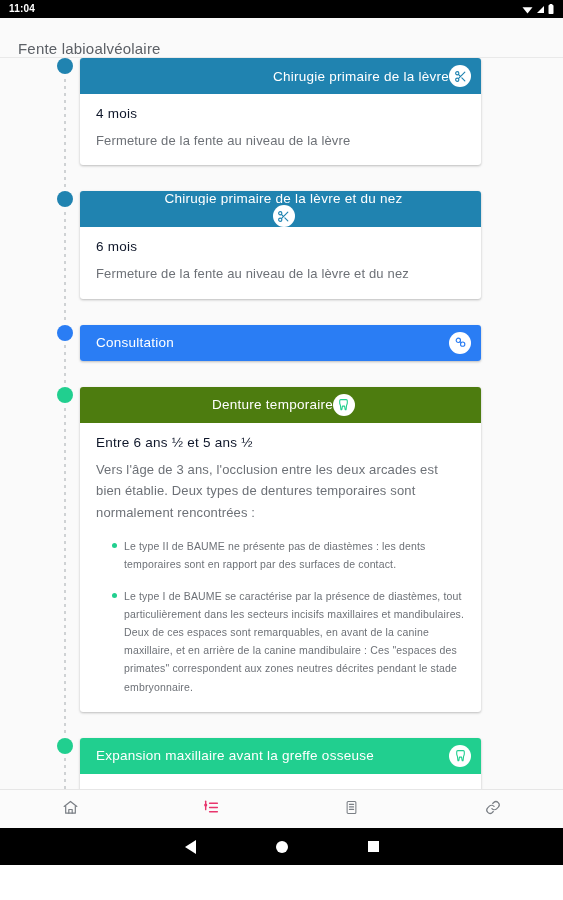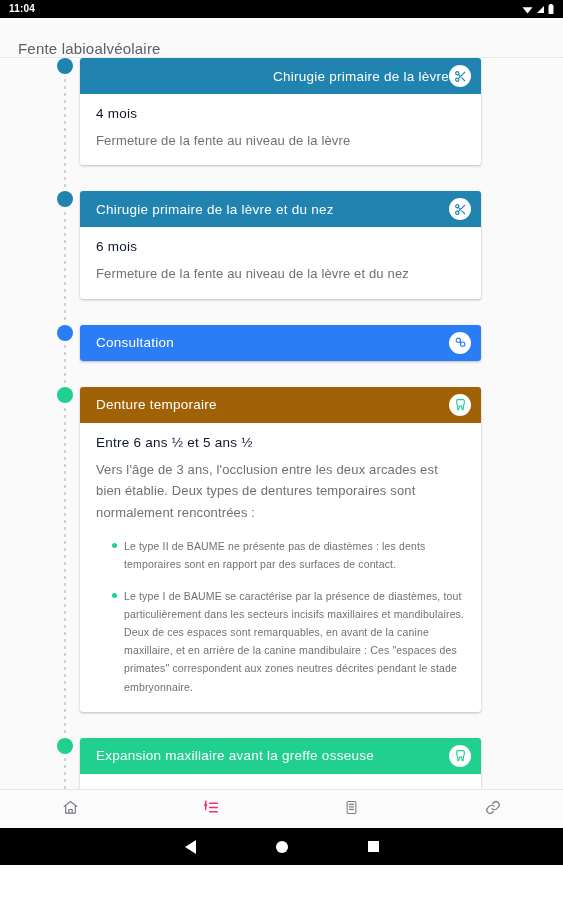--- a/index.html
+++ b/index.html
@@ -265,21 +265,21 @@
             </div>
             <div class="card-body">
               <div class="period">4 mois</div>
               <div class="desc">Fermeture de la fente au niveau de la lèvre</div>
             </div>
           </div>
         </div>
         <div class="item">
           <div class="dot" style="background: rgb(32, 131, 176);"></div>
           <div class="card">
-            <div class="card-header" style="background: rgb(32, 131, 176);">
+            <div class="card-header" style="background: rgb(32, 131, 176); flex-direction: column;">
               <span class="htitle">Chirugie primaire de la lèvre et du nez</span>
               <span class="badge">
                 <svg width="13" height="13" viewBox="0 0 24 24" fill="none" stroke="#2083b0" stroke-width="2.1" stroke-linecap="round" stroke-linejoin="round">
                   <circle cx="6" cy="6" r="3"></circle>
                   <circle cx="6" cy="18" r="3"></circle>
                   <line x1="20" y1="4" x2="8.12" y2="15.88"></line>
                   <line x1="14.47" y1="14.48" x2="20" y2="20"></line>
                   <line x1="8.12" y1="8.12" x2="12" y2="12"></line>
                 </svg>
               </span>
@@ -301,21 +301,21 @@
                   <circle cx="16" cy="15" r="4"></circle>
                   <line x1="10.8" y1="10.8" x2="13.2" y2="12.2"></line>
                 </svg>
               </span>
             </div>
           </div>
         </div>
         <div class="item">
           <div class="dot" style="background: rgb(33, 207, 143);"></div>
           <div class="card">
-            <div class="card-header" style="background: #a16207;">
+            <div class="card-header" style="background: #4d7c0f; justify-content: center;">
               <span class="htitle">Denture temporaire</span>
               <span class="badge">
                 <svg width="13" height="13" viewBox="0 0 24 24" fill="none" stroke="#21cf8f" stroke-width="2" stroke-linecap="round" stroke-linejoin="round">
                   <path d="M7 3h10a2 2 0 0 1 2 2v4c0 2-1 3-1.4 5l-.8 7c-.1 1-1.6 1.1-1.8 0L14 15h-4l-1 6c-.2 1.1-1.7 1-1.8 0l-.8-7C6 12 5 11 5 9V5a2 2 0 0 1 2-2z"></path>
                 </svg>
               </span>
             </div>
             <div class="card-body">
               <div class="period">Entre 6 ans ½ et 5 ans ½</div>
               <div class="desc">Vers l'âge de 3 ans, l'occlusion entre les deux arcades est bien établie. Deux types de dentures temporaires sont normalement rencontrées :</div>

